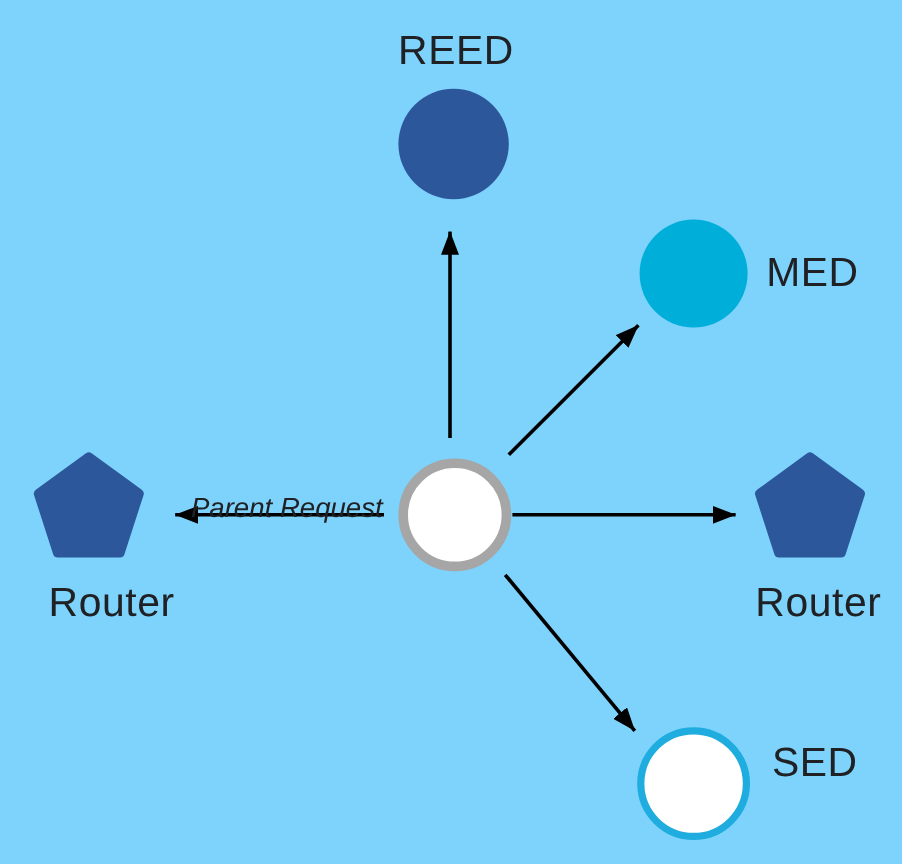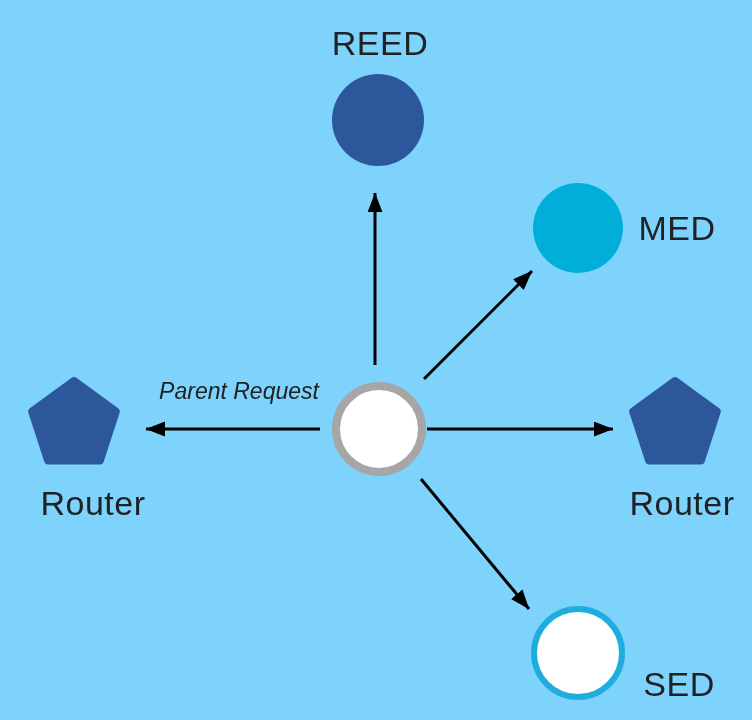--- a/index.html
+++ b/index.html
@@ -33,20 +33,21 @@
     letter-spacing: 0.5px;
   }
   .annotation {
     position: absolute;
     transform: translate(-50%, -50%);
     font-size: 23px;
     font-style: italic;
     color: #202124;
     line-height: 28px;
     white-space: nowrap;
+    margin-top: 32px;
   }
 </style>
 </head>
 <body>
 
 <div class="canvas">
 
   <svg class="diagram-svg" viewBox="0 0 752 720" xmlns="http://www.w3.org/2000/svg">
     <defs>
       <marker id="arrowhead" markerWidth="7.5" markerHeight="6" refX="6.4" refY="2.5" orient="auto">
@@ -73,19 +74,19 @@
   </svg>
 
   <div class="node-label" style="left:380px; top:43px;">REED</div>
 
   <div class="node-label" style="left:677px; top:228px;">MED</div>
 
   <div class="node-label" style="left:93px; top:503px;">Router</div>
 
   <div class="node-label" style="left:682px; top:503px;">Router</div>
 
-  <div class="node-label" style="left:679px; top:684px;">SED</div>
+  <div class="node-label" style="left:679px; top:636px;">SED</div>
 
   <div class="annotation" style="left:239px; top:391px;">
     <div>Parent Request</div>
   </div>
 
 </div>
 
 </body></html>

